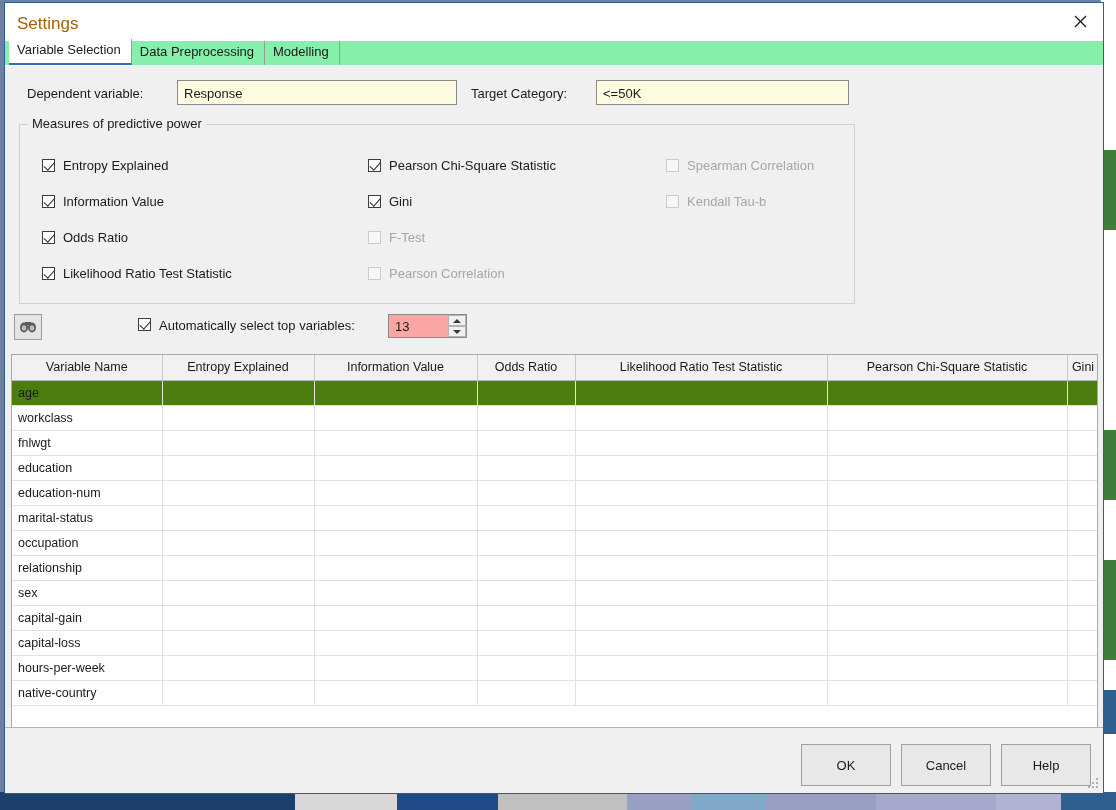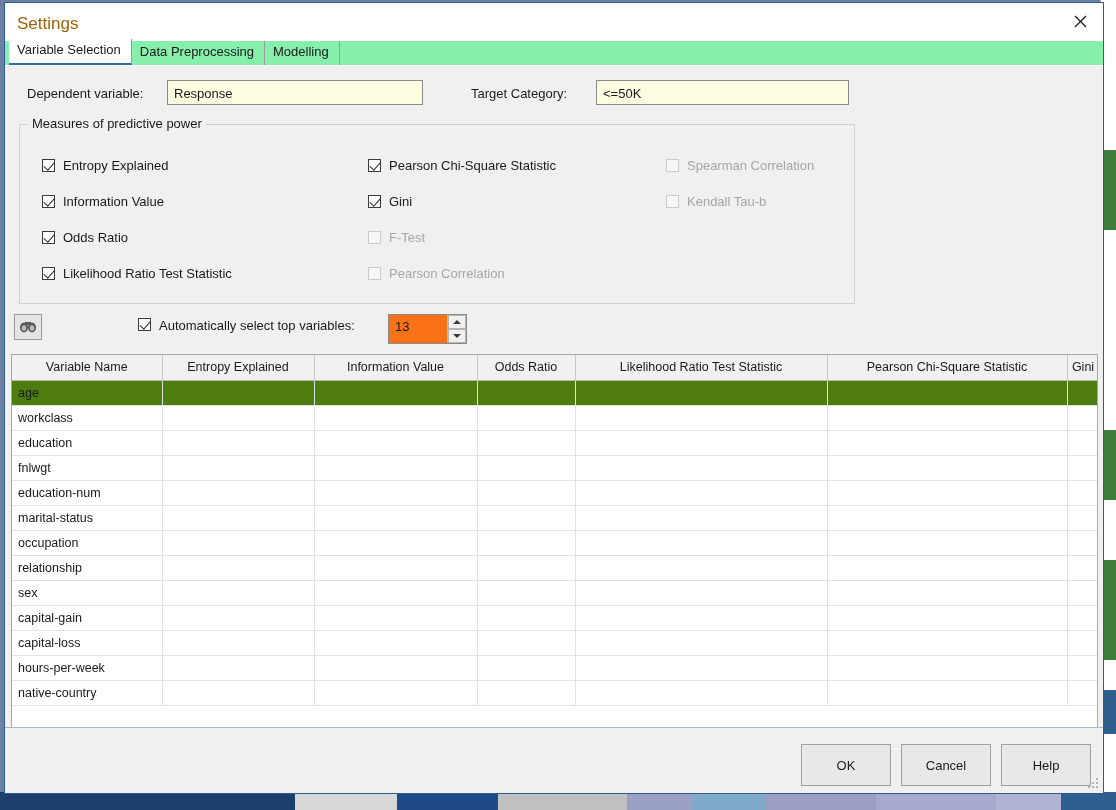--- a/index.html
+++ b/index.html
@@ -118,21 +118,21 @@
     border: 1px solid #8a8a8a;
     height: 25px;
     font-size: 13px;
     color: #1a1a1a;
     padding: 3px 6px;
     line-height: 19px;
     overflow: hidden;
     white-space: nowrap;
   }
   #dep-label { left: 22px; }
-  #dep-box   { left: 162px; width: 256px; }
+  #dep-box   { left: 172px; width: 280px; }
   #target-label { left: 466px; }
   #target-box   { left: 591px; width: 253px; }
 
   
   #groupbox {
     position: absolute;
     left: 14px; top: 58px;
     width: 836px; height: 180px;
     border: 1px solid #d0d0d0;
   }
@@ -195,22 +195,22 @@
   #auto-check {
     position: absolute;
     left: 133px; top: 4px;
     display: flex; align-items: flex-start;
     font-size: 13px; color: #1a1a1a;
     cursor: default;
   }
   #spin-wrap {
     position: absolute;
     left: 383px; top: 0px;
-    width: 79px; height: 30px;
-    background: #f97316;
+    width: 79px; height: 24px;
+    background: #fca5a5;
     border: 1px solid #8a8a8a;
     display: flex;
   }
   #spin-value {
     flex: 1 1 auto;
     font-size: 13px;
     color: #1a1a1a;
     padding: 4px 0 0 6px;
   }
   #spin-btns {
@@ -472,30 +472,30 @@
             <tr>
               <td>workclass</td>
               <td></td>
               <td></td>
               <td></td>
               <td></td>
               <td></td>
               <td></td>
             </tr>
             <tr>
+              <td>fnlwgt</td>
+              <td></td>
+              <td></td>
+              <td></td>
+              <td></td>
+              <td></td>
+              <td></td>
+            </tr>
+            <tr>
               <td>education</td>
-              <td></td>
-              <td></td>
-              <td></td>
-              <td></td>
-              <td></td>
-              <td></td>
-            </tr>
-            <tr>
-              <td>fnlwgt</td>
               <td></td>
               <td></td>
               <td></td>
               <td></td>
               <td></td>
               <td></td>
             </tr>
             <tr>
               <td>education-num</td>
               <td></td>

